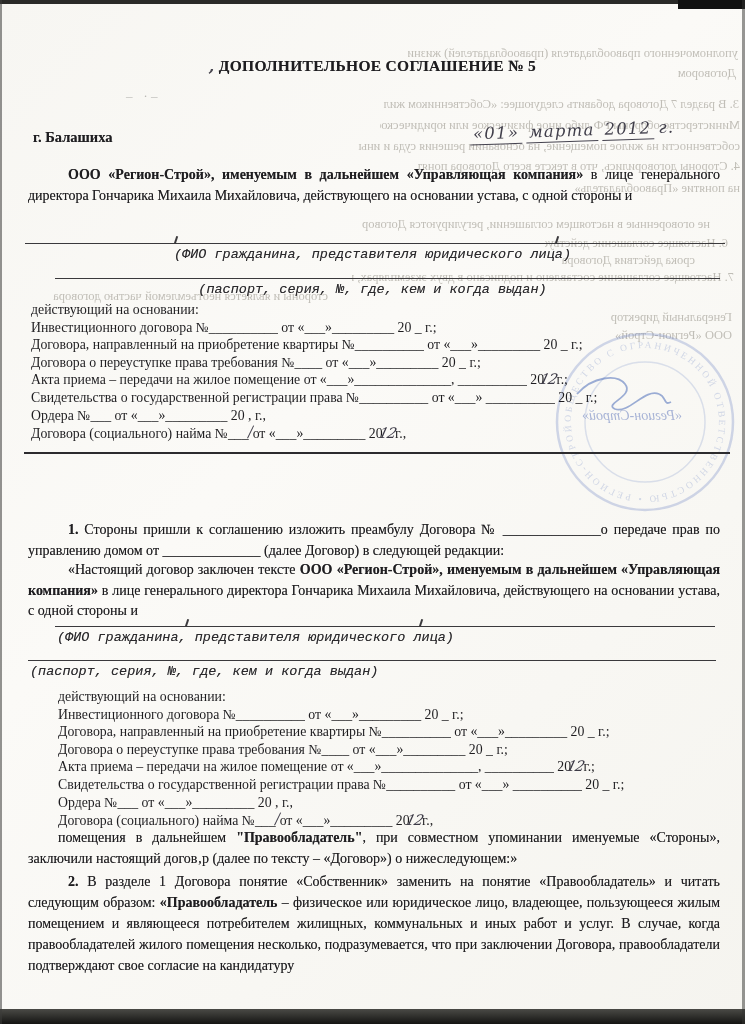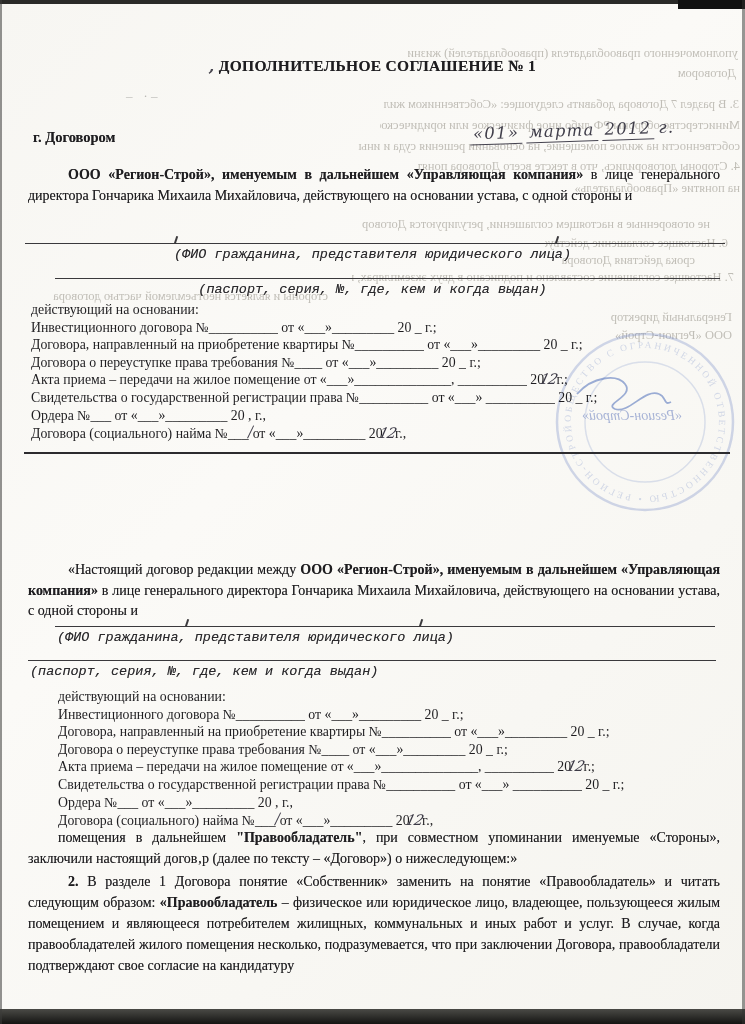--- a/index.html
+++ b/index.html
@@ -88,24 +88,24 @@
       <defs>
           <path id="arc" d="M 100,100 m -74,0 a 74,74 0 1,1 148,0 a 74,74 0 1,1 -148,0"></path>
         </defs>
       <text font-size="9.5" fill="rgba(105,130,195,.28)" letter-spacing="2.5" font-family="Liberation Serif,serif">
         <textPath href="#arc">ОБЩЕСТВО С ОГРАНИЧЕННОЙ ОТВЕТСТВЕННОСТЬЮ  •  РЕГИОН-СТРОЙ  •</textPath>
       </text>
       <path d="M32,72 C48,54 72,52 80,62 C90,74 58,82 70,87 C84,92 100,66 114,72 C122,75 118,84 126,80" fill="none" stroke="rgba(60,95,180,.5)" stroke-width="1.8"></path>
     </svg>
   </div>
 
-  <div class="blk title"><span class="pen-mark">,</span> <span>ДОПОЛНИТЕЛЬНОЕ СОГЛАШЕНИЕ № 1</span></div>
+  <div class="blk title"><span class="pen-mark">,</span> <span>ДОПОЛНИТЕЛЬНОЕ СОГЛАШЕНИЕ № 5</span></div>
   <div class="pencil">– ·–</div>
 
-  <div class="blk city">г. Договором</div>
+  <div class="blk city">г. Балашиха</div>
   <div class="hw hw-date">
     <span class="seg">«01»</span><span class="seg">марта</span><span class="seg">2012</span><span>г.</span>
   </div>
 
   <div class="blk para indent" style="top:165px;left:28px;width:692px">
     <b>ООО «Регион-Строй», именуемым в дальнейшем «Управляющая компания»</b><span> в лице генерального директора  Гончарика Михаила Михайловича, действующего на основании устава, с одной стороны и</span>
   </div>
 
   <div class="rule" style="top:243px;left:25px;width:700px"></div>
   <div class="tick" style="top:236px;left:175px"></div>
@@ -120,23 +120,26 @@
     <div class="bl">Договора, направленный на приобретение квартиры №__________ от «___»_________ 20 _ г.;</div>
     <div class="bl">Договора о переуступке права требования №____ от «___»_________ 20 _ г.;</div>
     <div class="bl"><span>Акта приема – передачи на жилое помещение от «___»______________, __________ 20</span><span class="hwi">12</span><span>г.;</span></div>
     <div class="bl">Свидетельства о государственной регистрации права №__________ от «___» __________ 20 _ г.;</div>
     <div class="bl">Ордера  №___ от «___»_________ 20 , г.,</div>
     <div class="bl"><span>Договора (социального) найма  №___</span><span class="pen-stroke"></span><span>от «___»_________ 20</span><span class="hwi">12</span><span>г.,</span></div>
   </div>
 
   <div class="rule-thick" style="top:452px;left:24px;width:706px"></div>
 
+  <div class="blk para indent" style="top:520px;left:28px;width:692px">
+    <b>1.</b><span> Стороны пришли к соглашению изложить преамбулу Договора № ______________о передаче прав по управлению домом от ______________ (далее Договор) в следующей редакции:</span>
+  </div>
 
   <div class="blk para indent" style="top:560px;left:28px;width:692px">
-    <span>«Настоящий договор редакции между </span><b>ООО «Регион-Строй», именуемым в дальнейшем «Управляющая компания»</b><span> в лице генерального директора  Гончарика Михаила Михайловича, действующего на основании устава, с одной стороны и</span>
+    <span>«Настоящий договор заключен тексте </span><b>ООО «Регион-Строй», именуемым в дальнейшем «Управляющая компания»</b><span> в лице генерального директора  Гончарика Михаила Михайловича, действующего на основании устава, с одной стороны и</span>
   </div>
 
   <div class="rule" style="top:626px;left:55px;width:660px"></div>
   <div class="tick" style="top:619px;left:186px"></div>
   <div class="tick" style="top:619px;left:420px"></div>
   <div class="cap" style="top:630px;left:57px">(ФИО гражданина, представителя юридического лица)</div>
   <div class="rule" style="top:660px;left:28px;width:688px"></div>
   <div class="cap" style="top:664px;left:30px">(паспорт, серия, №, где, кем и когда выдан)</div>
 
   <div class="basis" style="top:688px;left:58px">

